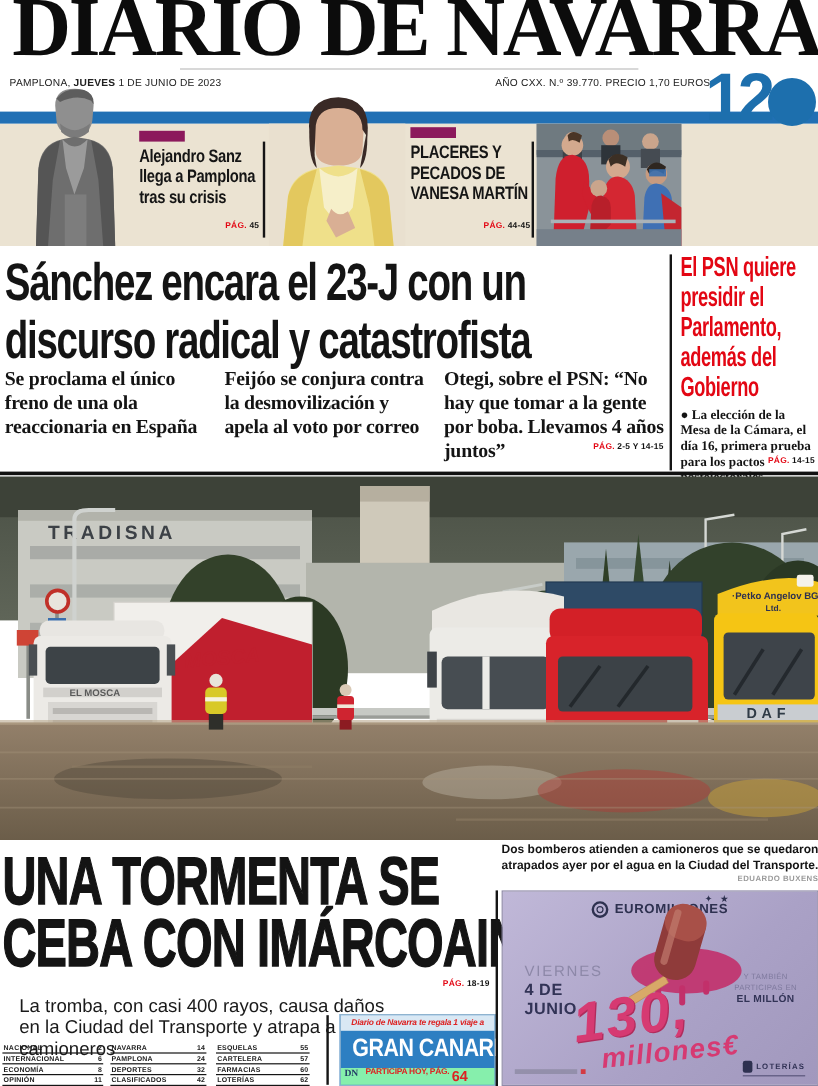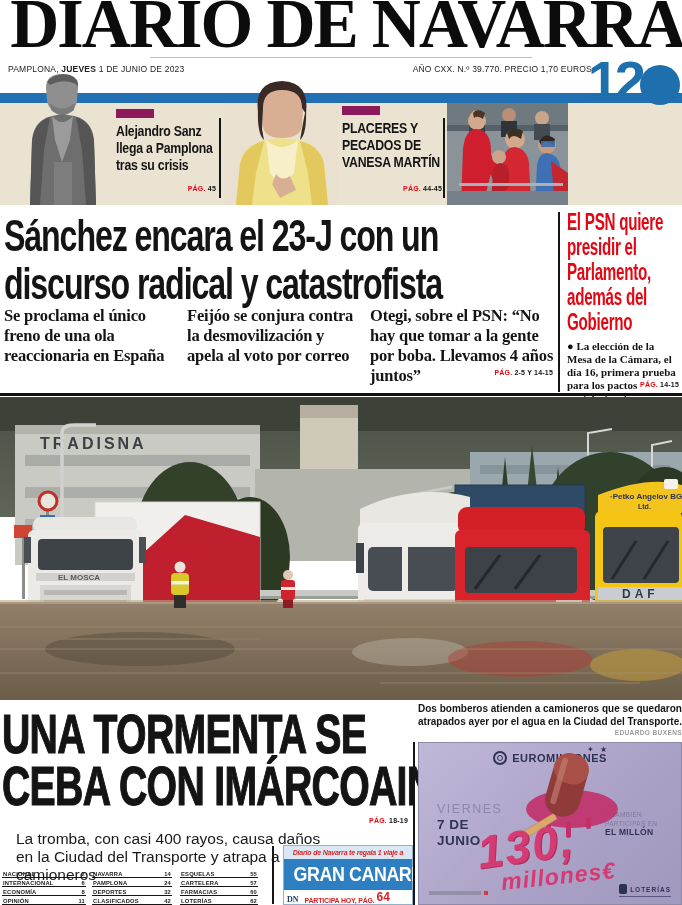--- a/index.html
+++ b/index.html
@@ -73,41 +73,41 @@
              font-size:5.8px; font-weight:700; letter-spacing:.2px; color:#1a1a1a; height:9px; }
   .vrule-idx { position:absolute; left:272px; top:846px; width:1.5px; height:58px; background:#151515; }
 
   
   .gc-ad { position:absolute; left:283px; top:845px; width:130px; height:60px; background:#2d7fc2;
            border:1px solid #8fb3cf; }
   .gc-kicker { height:13px; background:#d9e8f4; color:#d22; font-style:italic; font-weight:700;
                font-size:7px; text-align:center; line-height:13px; letter-spacing:-.2px; }
   .gc-title { height:31px; color:#fff; font-weight:700; font-size:21px; text-align:center; line-height:30px;
               letter-spacing:-.5px; transform:scaleX(.85); transform-origin:50% 0; white-space:nowrap; }
-  .gc-foot { position:absolute; bottom:0; left:0; width:100%; height:14px; background:#ffffff;
-             display:flex; align-items:flex-end; padding:0 3px; }
+  .gc-foot { position:absolute; bottom:0; left:0; width:100%; height:14px; background:#86efac;
+             display:flex; align-items:flex-start; padding:0 3px; }
   .gc-dn { font-family:"Liberation Serif", serif; font-weight:700; font-size:8px; color:#223a66; margin-right:6px; }
   .gc-participa { color:#d22; font-weight:700; font-size:7px; letter-spacing:-.2px; }
   .gc-64 { color:#d22; font-weight:700; font-size:12px; margin-left:2px; }
 
   
   .vrule-ads { position:absolute; left:413px; top:742px; width:2px; height:163px; background:#151515; }
   .em-ad { position:absolute; left:418px; top:742px; width:264px; height:163px;
            background:linear-gradient(135deg,#c0b8d8 0%,#aaa1c6 60%,#a198bd 100%);
            border:1px solid #8f8aa8; overflow:hidden; }
   .em-logo { position:absolute; top:8px; left:0; width:100%; display:flex; justify-content:center;
              align-items:center; gap:5px; }
   .em-ring { width:14px; height:14px; border:2.5px solid #2e3150; border-radius:50%; position:relative; }
   .em-ring::after { content:""; position:absolute; inset:2px; border:1.5px solid #2e3150; border-radius:50%; }
   .em-brand { font-size:11px; font-weight:700; color:#2e3150; letter-spacing:.5px; }
   .em-stars { position:absolute; top:2px; left:168px; font-size:8px; color:#2e3150; letter-spacing:2px; }
   .em-viernes { position:absolute; left:18px; top:58px; line-height:16px; }
   .em-viernes .v1 { font-size:12.5px; color:#8d88a8; letter-spacing:1.5px;text-align:right; }
   .em-viernes .v2, .em-viernes .v3 { font-size:13.5px; font-weight:700; color:#323356; letter-spacing:.5px; }
-  .em-right { position:absolute; right:10px; top:68px; width:66px; line-height:8.5px; }
+  .em-right { position:absolute; right:10px; top:68px; width:66px; text-align:center; line-height:8.5px; }
   .em-right .r1, .em-right .r2 { font-size:6.5px; color:#7f7a9e; letter-spacing:.3px; }
   .em-right .r3 { font-size:8.5px; font-weight:700; color:#323356; letter-spacing:.3px; }
   .em-pop { position:absolute; left:85px; top:8px; }
   .em-amount { position:absolute; left:58px; top:76px; font-size:46px; font-weight:700; font-style:italic;
                color:#d63a72; transform:rotate(-8deg); letter-spacing:2px; text-shadow:1px 1px 0 #b02c5c; }
   .em-millones { position:absolute; left:82px; top:120px; font-size:23px; font-weight:700; font-style:italic;
                  color:#d63a72; transform:rotate(-6deg); letter-spacing:1px; }
   .em-fineprint { position:absolute; left:10px; bottom:9px; width:52px; height:4px; background:#8d8aa4; opacity:.8; }
   .em-fineprint::after { content:""; position:absolute; right:-7px; top:0; width:4px; height:4px; background:#d22; }
   .em-loterias { position:absolute; right:10px; bottom:7px; display:flex; align-items:center; gap:3px;
@@ -453,21 +453,21 @@
   <div class="vrule-ads"></div>
 
   <div class="em-ad">
     <div class="em-logo">
       <span class="em-ring"></span>
       <span class="em-brand">EUROMILLONES</span>
     </div>
     <div class="em-stars">✦ ★</div>
     <div class="em-viernes">
       <div class="v1">VIERNES</div>
-      <div class="v2">7 DE</div>
+      <div class="v2">4 DE</div>
       <div class="v3">JUNIO</div>
     </div>
     <div class="em-right">
       <div class="r1">Y TAMBIÉN</div>
       <div class="r2">PARTICIPAS EN</div>
       <div class="r3">EL MILLÓN</div>
     </div>
     <svg class="em-pop" width="130" height="95" viewBox="0 0 130 95">
       <ellipse cx="68" cy="58" rx="46" ry="19" fill="#c2306a" opacity=".9"></ellipse>
       <rect x="42" y="66" width="5" height="14" rx="2.5" fill="#c2306a"></rect>

